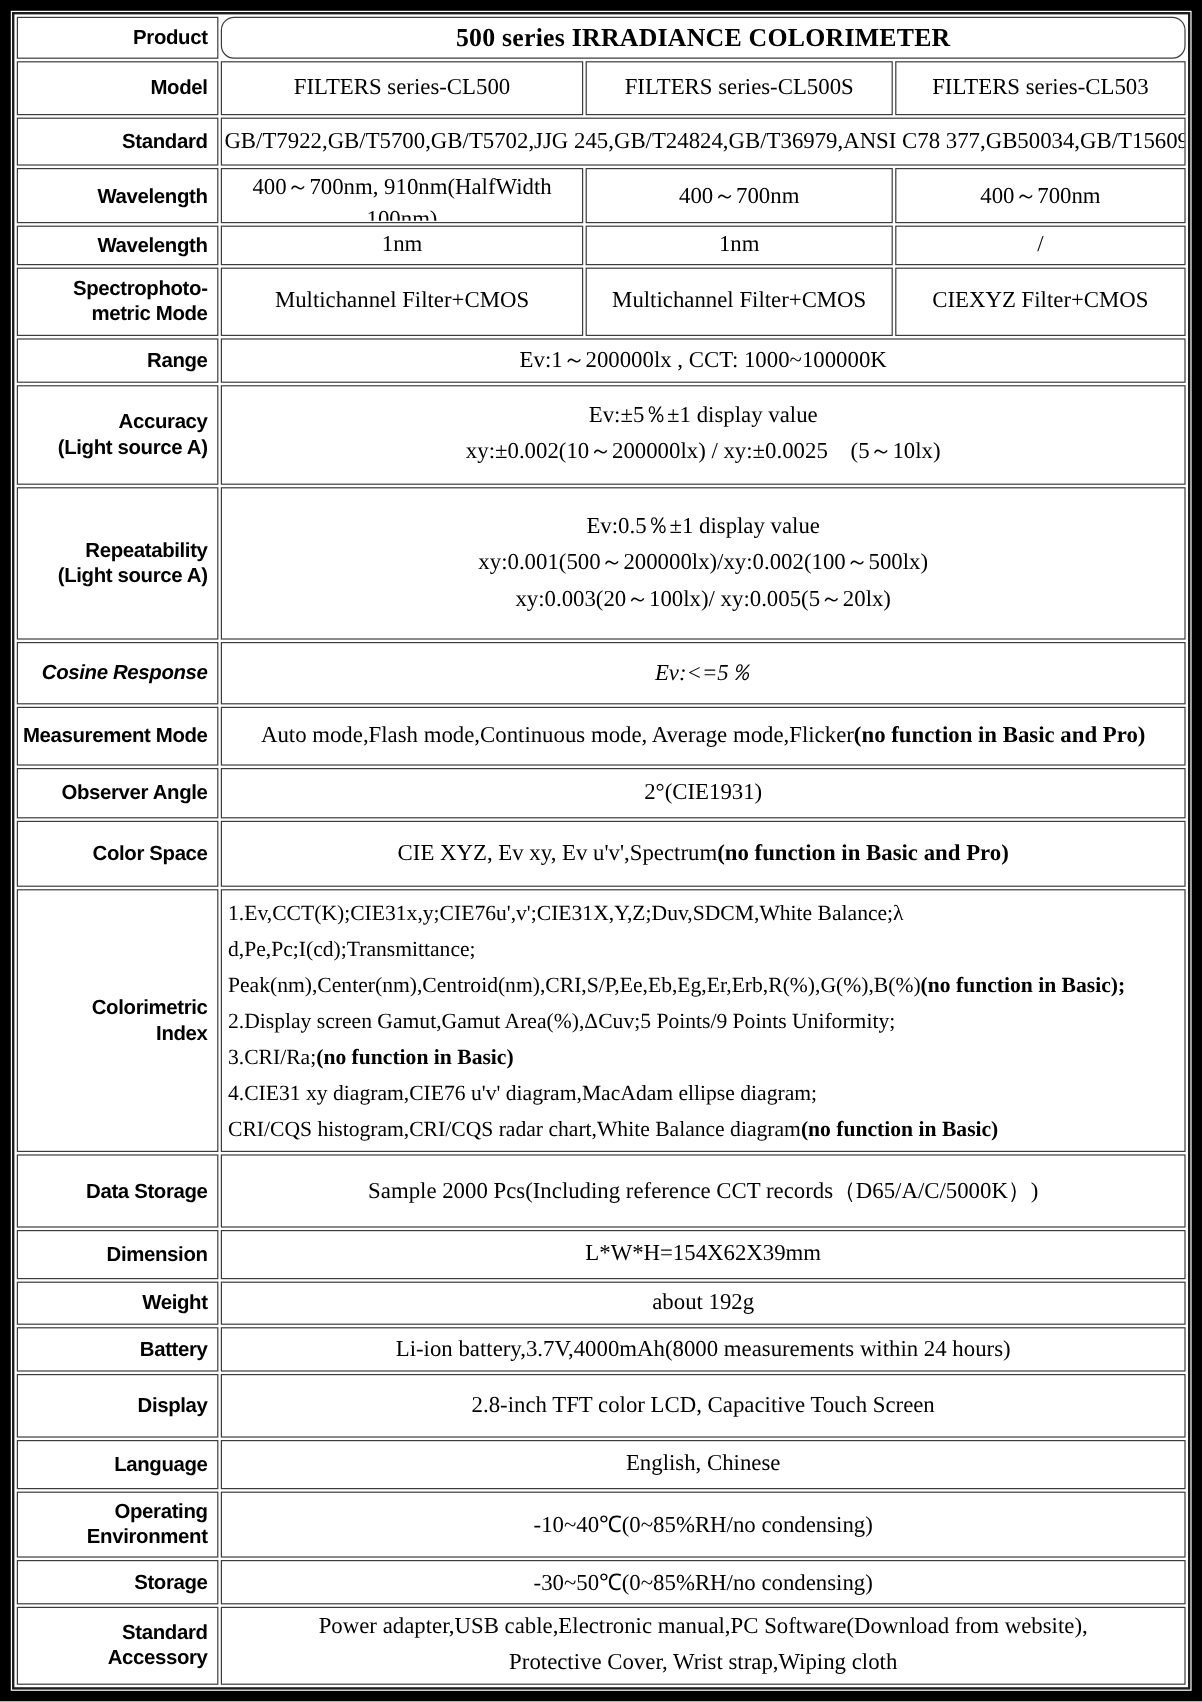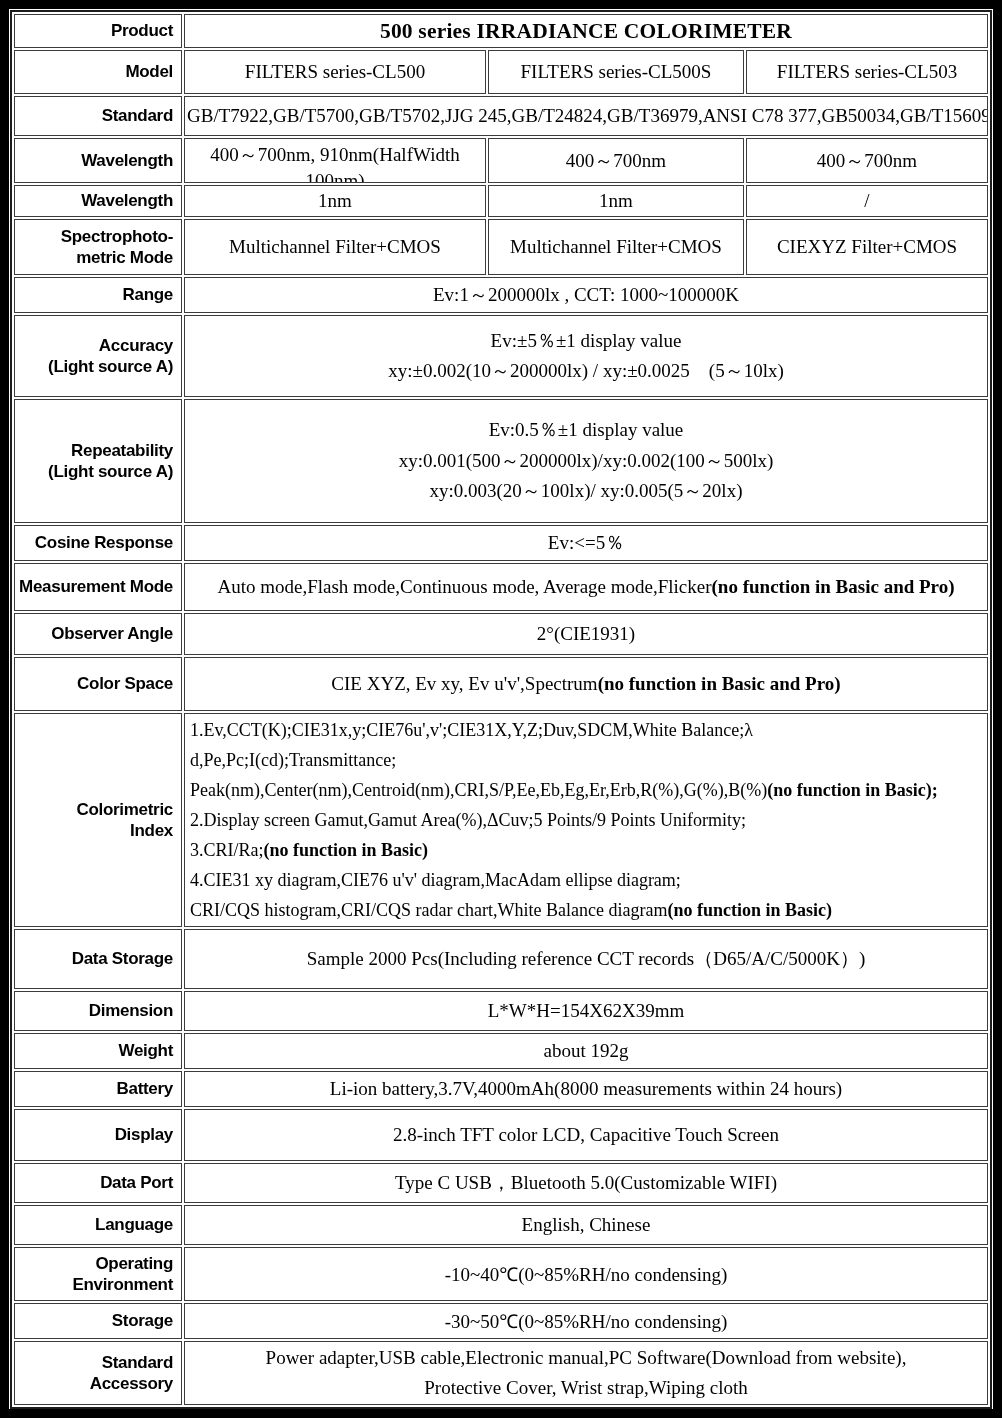--- a/index.html
+++ b/index.html
@@ -3,34 +3,34 @@
 <meta charset="utf-8">
 <style>
   html,body{margin:0;padding:0;background:#fff;}
   body{width:1002px;height:1418px;font-family:"Liberation Serif",serif;color:#000;}
   .frame{box-sizing:border-box;width:1002px;height:1418px;border:9px solid #000;padding:1px;background:#fff;}
   table.spec{width:100%;height:100%;table-layout:fixed;border-collapse:separate;border-spacing:2px;border:2px solid #1c1c1c;background:#fff;}
   td{border:1px solid #3c3c3c;padding:0 4px;overflow:hidden;box-sizing:border-box;}
   .lbl{font-family:"Liberation Sans",sans-serif;font-weight:bold;font-size:17px;text-align:right;white-space:pre-line;line-height:1.25;padding-right:8px;letter-spacing:-0.3px;}
   .val{font-family:"Liberation Serif",serif;font-size:19px;text-align:center;}
   .val b{font-weight:bold;}
-  .title{font-weight:bold;font-size:21.5px;letter-spacing:0.2px;}
+  .title{font-weight:bold;font-size:21.5px;letter-spacing:0.2px;border-radius:11px;}
   .nowrap{white-space:nowrap;}
   .multiline{white-space:pre-line;line-height:1.6;}
   .leftcell{text-align:left;padding-left:2px;font-size:19px;}
   
   td.wl1{vertical-align:top;}
   td.wl1 .clipwrap{height:40px;overflow:hidden;padding-top:3px;line-height:26px;}
   
   td.ci{text-align:left;padding-left:5px;}
   .ci-line{white-space:nowrap;font-size:18px;line-height:30px;}
   
   tr.r1{height:34px;}  tr.r2{height:44px;}  tr.r3{height:40px;}  tr.r4{height:40px;}
   tr.r5{height:32px;}  tr.r6{height:56px;}  tr.r7{height:36px;}  tr.r8{height:82px;}
-  tr.r9{height:124px;} tr.r10{height:36px;} tr.r11{height:48px;} tr.r12{height:42px;}
+  tr.r9{height:124px;} tr.r10{height:51px;font-style:italic;} tr.r11{height:48px;} tr.r12{height:42px;}
   tr.r13{height:42px;border-radius:13px;} tr.r14{height:54px;} tr.r15{height:214px;}tr.r16{height:60px;}
   tr.r17{height:40px;} tr.r18{height:36px;} tr.r19{height:36px;} tr.r20{height:52px;}
   tr.r21{height:40px;} tr.r22{height:40px;} tr.r23{height:54px;} tr.r24{height:36px;}
   tr.r25{height:64px;}
 </style>
 </head>
 <body>
 
 <div class="frame">
   <table class="spec">
@@ -159,24 +159,20 @@
     <tr class="r19">
       <td class="lbl">Battery</td>
       <td class="val nowrap" colspan="3">Li-ion battery,3.7V,4000mAh(8000 measurements within 24 hours)</td>
     </tr>
 
     <tr class="r20">
       <td class="lbl">Display</td>
       <td class="val nowrap" colspan="3">2.8-inch TFT color LCD, Capacitive Touch Screen</td>
     </tr>
 
-    <tr class="r21">
-      <td class="lbl">Data Port</td>
-      <td class="val nowrap" colspan="3">Type C USB，Bluetooth 5.0(Customizable WIFI)</td>
-    </tr>
 
     <tr class="r22">
       <td class="lbl">Language</td>
       <td class="val" colspan="3">English, Chinese</td>
     </tr>
 
     <tr class="r23">
       <td class="lbl">Operating
 Environment</td>
       <td class="val nowrap" colspan="3">-10~40℃(0~85%RH/no condensing)</td>

